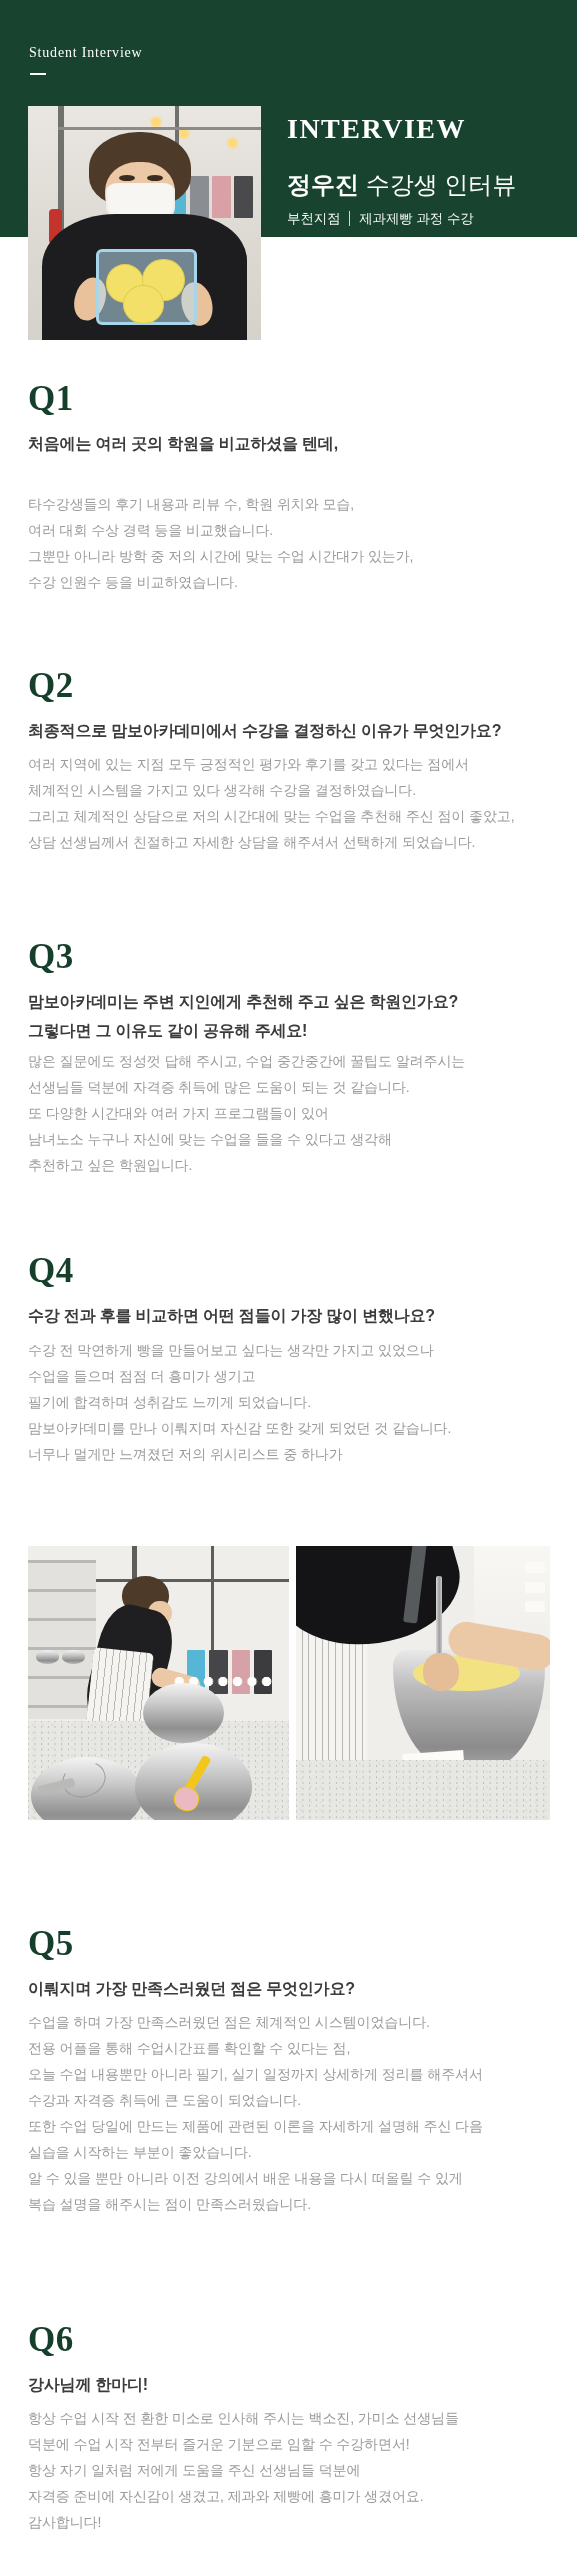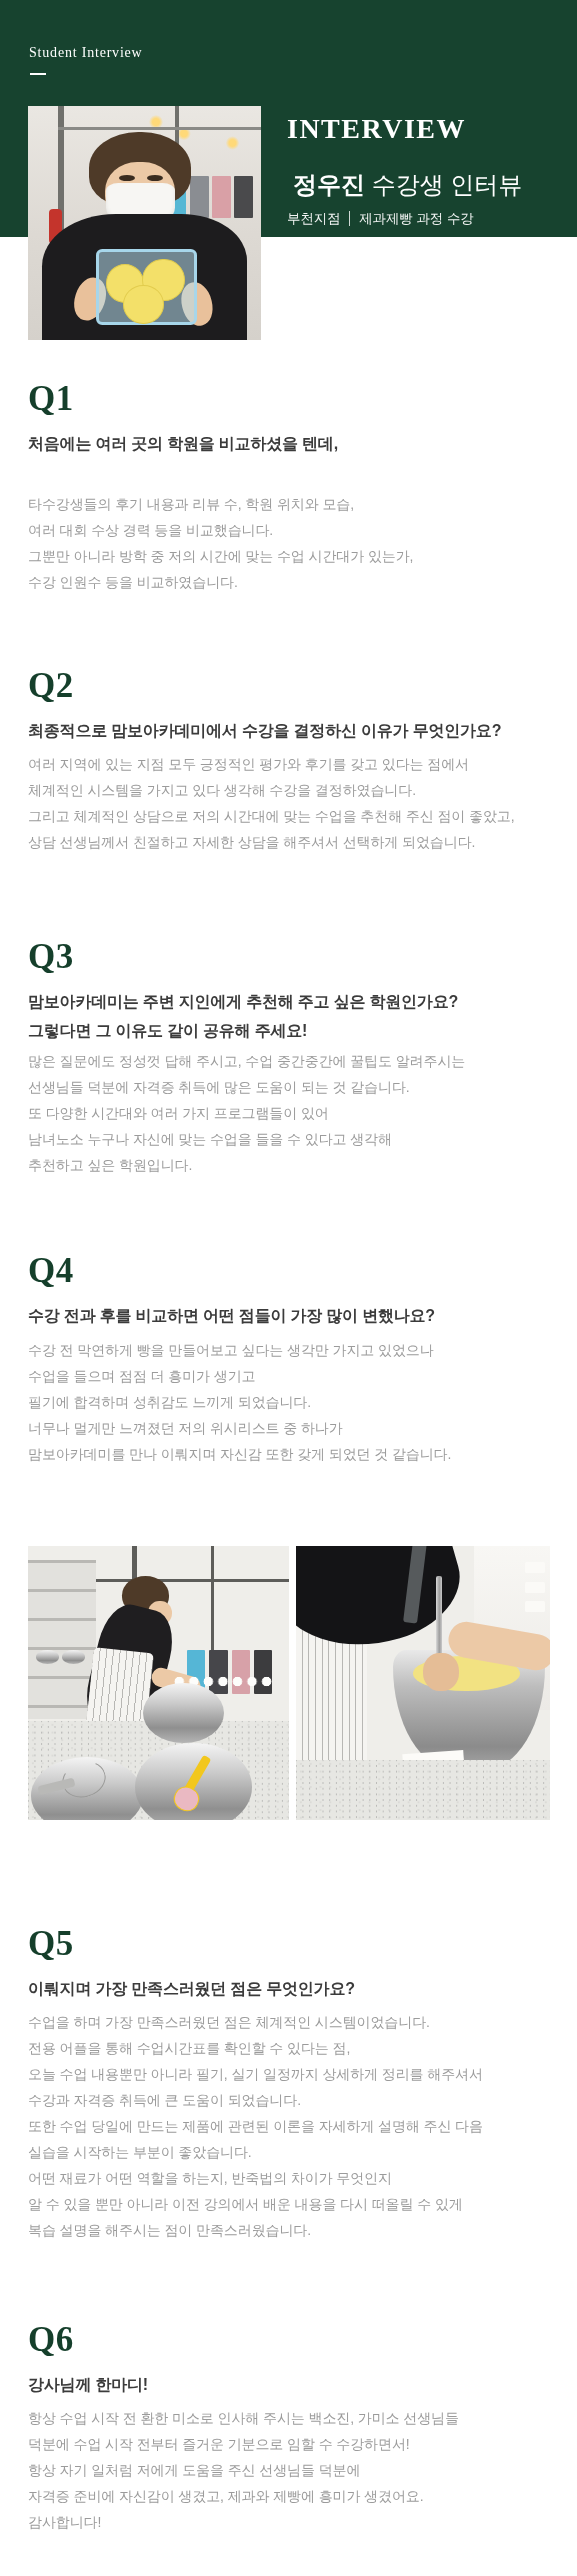--- a/index.html
+++ b/index.html
@@ -7,21 +7,21 @@
         font-family:"Liberation Sans",sans-serif;}
 
   
   .header-band{position:absolute;left:0;top:0;width:577px;height:237px;background:#17432f;}
   .kicker{position:absolute;left:29px;top:45px;font:400 14px/1.2 "Liberation Serif",serif;
           color:#ffffff;letter-spacing:0.8px;}
   .kicker-dash{position:absolute;left:30px;top:73px;width:15.5px;height:1.5px;background:#ffffff;}
   .interview-title{position:absolute;left:287px;top:114px;font:600 28px/1.1 "Liberation Serif",serif;
           color:#ffffff;letter-spacing:1.5px;}
   .name-line{position:absolute;left:287px;top:170px;font:400 24px/1.25 "Liberation Sans",sans-serif;color:#ffffff;}
-  .name-line .nm{font-weight:800;margin-left:6px;}
+  .name-line .nm{font-weight:800;}
   .meta-line{position:absolute;left:287px;top:210px;display:flex;align-items:center;gap:8.8px;
           font:400 13.4px/1.3 "Liberation Sans",sans-serif;color:rgba(255,255,255,.95);}
   .meta-divider{display:inline-block;width:1px;height:15.5px;background:rgba(255,255,255,.8);}
 
   
   .hero{position:absolute;left:28px;top:106px;width:233px;height:234px;overflow:hidden;
         background:linear-gradient(180deg,#eae7e2 0%,#ddd9d3 55%,#d5d1cb 100%);}
   .hero *{position:absolute;}
   .hp-light{width:13.4px;height:13.4px;border-radius:50%;
         background:radial-gradient(circle,#ffd978 0 35%,rgba(255,217,120,0) 72%);}
@@ -183,22 +183,22 @@
   </div>
 
   <div class="section-label" id="q4-label">Q4</div>
   <div class="qblock" id="q4-q">
     <div class="line">수강 전과 후를 비교하면 어떤 점들이 가장 많이 변했나요?</div>
   </div>
   <div class="ablock" id="q4-a">
     <div class="line">수강 전 막연하게 빵을 만들어보고 싶다는 생각만 가지고 있었으나</div>
     <div class="line">수업을 들으며 점점 더 흥미가 생기고</div>
     <div class="line">필기에 합격하며 성취감도 느끼게 되었습니다.</div>
+    <div class="line">맘보아카데미를 만나 이뤄지며 자신감 또한 갖게 되었던 것 같습니다.</div>
     <div class="line">너무나 멀게만 느껴졌던 저의 위시리스트 중 하나가</div>
-    <div class="line">맘보아카데미를 만나 이뤄지며 자신감 또한 갖게 되었던 것 같습니다.</div>
   </div>
 
   <div class="photo" id="photo1">
     <div class="p1-shelf"></div>
     <div class="steel" style="left:3%;top:38%;width:9%;height:5%;"></div>
     <div class="steel" style="left:13%;top:38%;width:9%;height:5%;"></div>
     <div class="p1-glassline" style="left:40%;top:0;width:1.6%;height:60%;"></div>
     <div class="p1-glassline" style="left:70%;top:0;width:1.4%;height:58%;"></div>
     <div class="p1-glassline" style="left:26%;top:12%;width:74%;height:1.2%;"></div>
     <div class="hp-poster" style="left:61%;top:38%;width:7%;height:16%;background:#55b6d6;"></div>
@@ -242,21 +242,20 @@
   <div class="qblock" id="q5-q">
     <div class="line">이뤄지며 가장 만족스러웠던 점은 무엇인가요?</div>
   </div>
   <div class="ablock" id="q5-a">
     <div class="line">수업을 하며 가장 만족스러웠던 점은 체계적인 시스템이었습니다.</div>
     <div class="line">전용 어플을 통해 수업시간표를 확인할 수 있다는 점,</div>
     <div class="line">오늘 수업 내용뿐만 아니라 필기, 실기 일정까지 상세하게 정리를 해주셔서</div>
     <div class="line">수강과 자격증 취득에 큰 도움이 되었습니다.</div>
     <div class="line">또한 수업 당일에 만드는 제품에 관련된 이론을 자세하게 설명해 주신 다음</div>
     <div class="line">실습을 시작하는 부분이 좋았습니다.</div>
-    <div class="line">어떤 재료가 어떤 역할을 하는지, 반죽법의 차이가 무엇인지</div>
     <div class="line">알 수 있을 뿐만 아니라 이전 강의에서 배운 내용을 다시 떠올릴 수 있게</div>
     <div class="line">복습 설명을 해주시는 점이 만족스러웠습니다.</div>
   </div>
 
   <div class="section-label" id="q6-label">Q6</div>
   <div class="qblock" id="q6-q">
     <div class="line">강사님께 한마디!</div>
   </div>
   <div class="ablock" id="q6-a">
     <div class="line">항상 수업 시작 전 환한 미소로 인사해 주시는 백소진, 가미소 선생님들</div>

